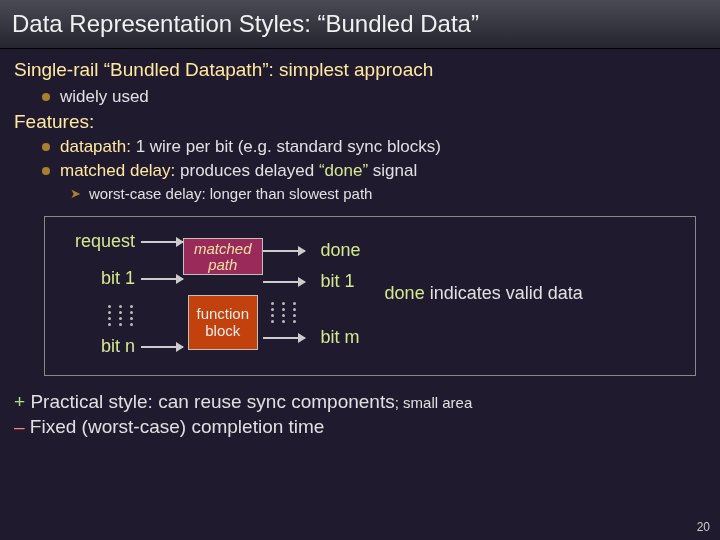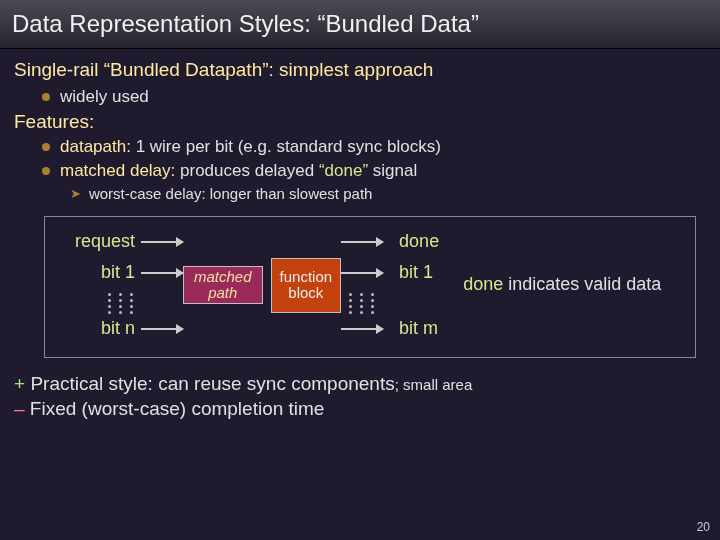--- a/index.html
+++ b/index.html
@@ -130,21 +130,21 @@
     line-height: 1.3;
   }
   .plus { color: #a8e080; }
   .minus { color: #ff8080; }
   .small { font-size: 15px; }
   .pagenum {
     position: absolute;
     right: 10px; bottom: 6px;
     font-size: 12px; color: #ccc;
   }
-  .mid-stack { display:flex; flex-direction:row; align-items:center; gap:8px; }
+  .mid-stack { display:flex; flex-direction:column; align-items:center; gap:20px; }
   .row-flex { display:flex; align-items:center; }
 </style>
 </head>
 <body>
 
 <div class="title-bar">
   <div class="title">Data Representation Styles: “Bundled Data”</div>
 </div>
 
 <div class="content">
@@ -172,21 +172,21 @@
   </div>
 
   <div class="sub-bullet">
     <span class="arrow-b">➤</span>
     <span>worst-case delay: longer than slowest path</span>
   </div>
 
   <div class="diagram-wrap">
     <div class="diagram">
 
-      <div class="col" style="gap:10px;">
+      <div class="col" style="gap:16px;">
         <div class="lbl-row">
           <span class="lbl-left">request</span>
           <span class="arrow-line"></span>
         </div>
         <div class="lbl-row">
           <span class="lbl-left">bit 1</span>
           <span class="arrow-line"></span>
         </div>
         <div class="row-flex" style="align-self:flex-end; margin-right:46px;">
           <div class="dots-col">

